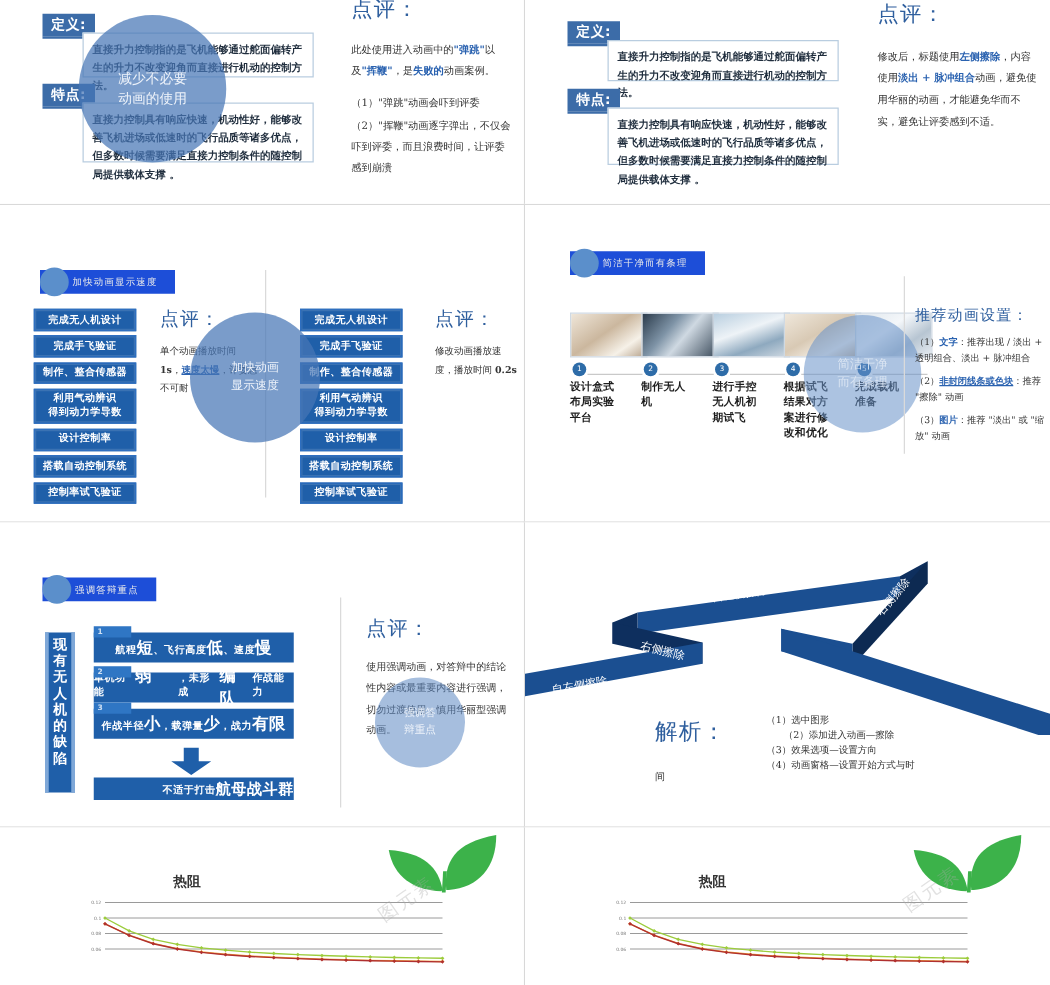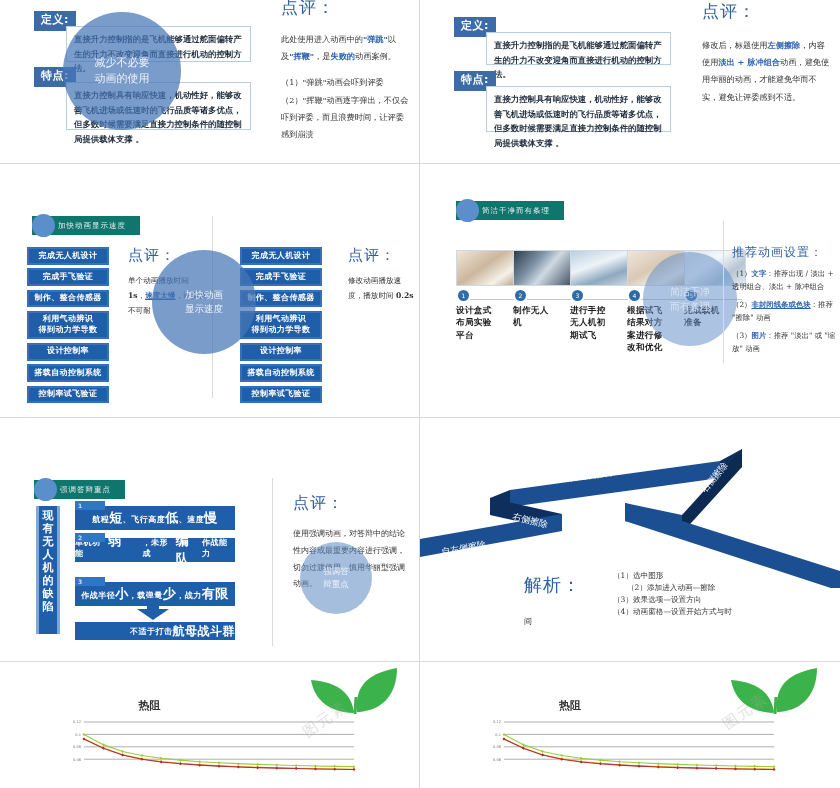--- a/index.html
+++ b/index.html
@@ -41,21 +41,21 @@
     position:absolute;border-radius:50%;
     background:rgba(70,118,181,.72);
     display:flex;flex-direction:column;align-items:center;justify-content:center;
     color:#eef3fa;text-align:left;line-height:1.5;
   }
   .circle.lite{background:rgba(103,145,200,.55);color:#d9e4f2;}
 
   
   .pill{position:absolute;display:flex;align-items:center;}
   .pill .bar{
-    height:19px;background:#0f766e;color:#ebebeb;font-size:7.5px;
+    height:19px;background:#1d4ed8;color:#ebebeb;font-size:7.5px;
     display:flex;align-items:center;padding:0 14px 0 26px;letter-spacing:1px;
   }
   .pill .dot{
     position:absolute;left:0;top:-2px;width:23px;height:23px;border-radius:50%;
     background:#5b8fcb;
   }
 
   
   .chip{
     background:#1f5fa9;border:1px solid #2e6fc0;color:#fff;
@@ -307,21 +307,21 @@
       <div class="cmt-title" style="font-size:12px;">推荐动画设置：</div>
       <div id="r2c2-rec" style="margin-top:7px;">
           <div class="cmt-body" style="font-size: 7.4px; line-height: 1.75; margin-bottom: 5px;"><span>（1）</span><span class="hl">文字</span><span>：推荐出现 / 淡出 + 透明组合、淡出 + 脉冲组合</span></div>
           <div class="cmt-body" style="font-size: 7.4px; line-height: 1.75; margin-bottom: 5px;"><span>（2）</span><span class="hl" style="text-decoration: underline;">非封闭线条或色块</span><span>：推荐 "擦除" 动画</span></div>
           <div class="cmt-body" style="font-size: 7.4px; line-height: 1.75; margin-bottom: 5px;"><span>（3）</span><span class="hl">图片</span><span>：推荐 "淡出" 或 "缩放" 动画</span></div>
         </div>
     </div>
   </div>
 
   <div class="slide" style="left:0;top:418px;width:419px;height:243px;">
-    <div class="pill" style="left:34px;top:62px;">
+    <div class="pill" style="left:34px;top:44px;">
       <div class="dot"></div>
       <div class="bar">强调答辩重点</div>
     </div>
 
     <div class="vtitle" style="left:36px;top:88px;height:128px;">
       <span id="vtitle-text"><div>现</div><div>有</div><div>无</div><div>人</div><div>机</div><div>的</div><div>缺</div><div>陷</div></span>
     </div>
 
     <div id="r3c1-bars">
         <div class="dbar" style="left: 75px; top: 88px; width: 160px;">
@@ -338,21 +338,21 @@
         <div class="dbar" style="left: 75px; top: 120px; width: 160px;">
           <div class="idx">2</div>
           <div style="display: flex; align-items: baseline; justify-content: center; width: 100%;">
             <span style="font-size: 8px;">单机功能</span>
             <span style="font-size: 13px;">弱</span>
             <span style="font-size: 8px; margin-left: 21px;">，未形成</span>
             <span style="font-size: 13px;">编队</span>
             <span style="font-size: 8px;">作战能力</span>
           </div>
         </div>
-        <div class="dbar" style="left: 75px; top: 164px; width: 160px;">
+        <div class="dbar" style="left: 75px; top: 149px; width: 160px;">
           <div class="idx">3</div>
           <div style="display: flex; align-items: baseline; justify-content: center; width: 100%;">
             <span style="font-size: 8px;">作战半径</span>
             <span style="font-size: 13px;">小</span>
             <span style="font-size: 8px;">，载弹量</span>
             <span style="font-size: 13px;">少</span>
             <span style="font-size: 8px;">，战力</span>
             <span style="font-size: 13px;">有限</span>
           </div>
         </div>

